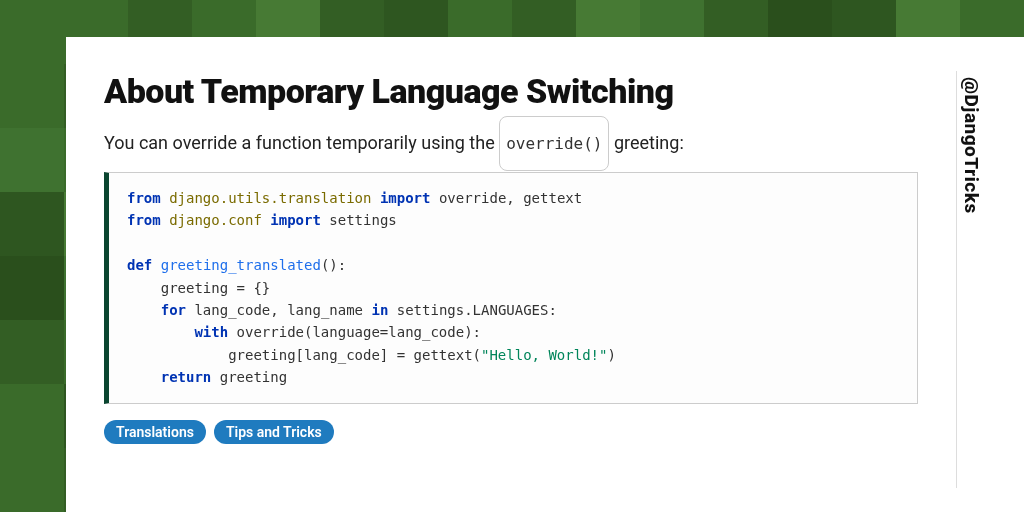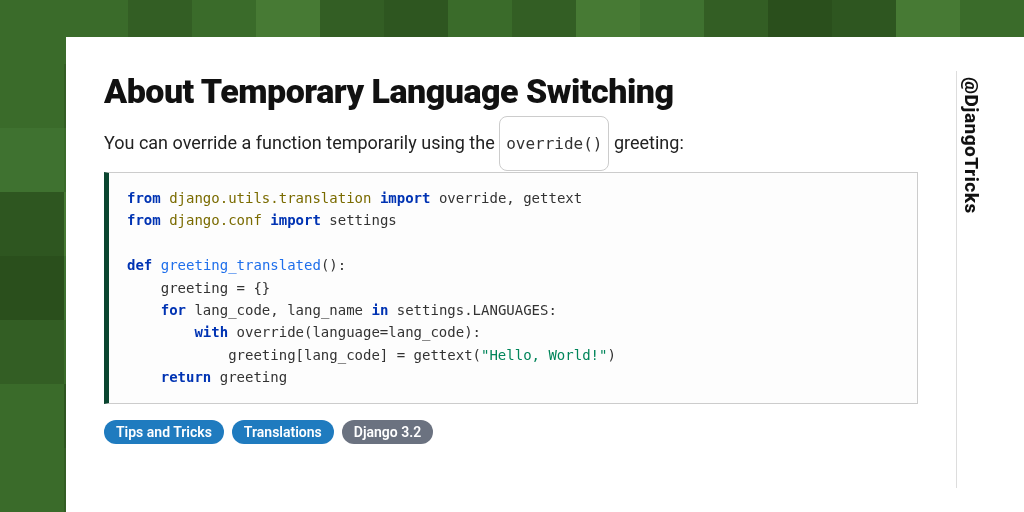--- a/index.html
+++ b/index.html
@@ -266,23 +266,22 @@
 <span class="kw">from</span> <span class="mod">django.conf</span> <span class="kw">import</span><span class="pln"> settings</span>
 
 <span class="kw">def</span> <span class="fn">greeting_translated</span><span class="pln">():</span>
 <span class="pln">    greeting = {}</span>
 <span class="pln">    </span><span class="kw">for</span><span class="pln"> lang_code, lang_name </span><span class="kw">in</span><span class="pln"> settings.LANGUAGES:</span>
 <span class="pln">        </span><span class="kw">with</span><span class="pln"> override(language=lang_code):</span>
 <span class="pln">            greeting[lang_code] = gettext(</span><span class="str">"Hello, World!"</span><span class="pln">)</span>
 <span class="pln">    </span><span class="kw">return</span><span class="pln"> greeting</span></pre>
 
     <div class="tags">
+      <span class="tag">Translations</span>
       <span class="tag">Tips and Tricks</span>
-      <span class="tag">Translations</span>
-      <span class="tag grey">Django 3.2</span>
     </div>
 
   </div>
 
   <div class="side">
     <div class="handle">@DjangoTricks</div>
   </div>
 </div>
 
 </body></html>

